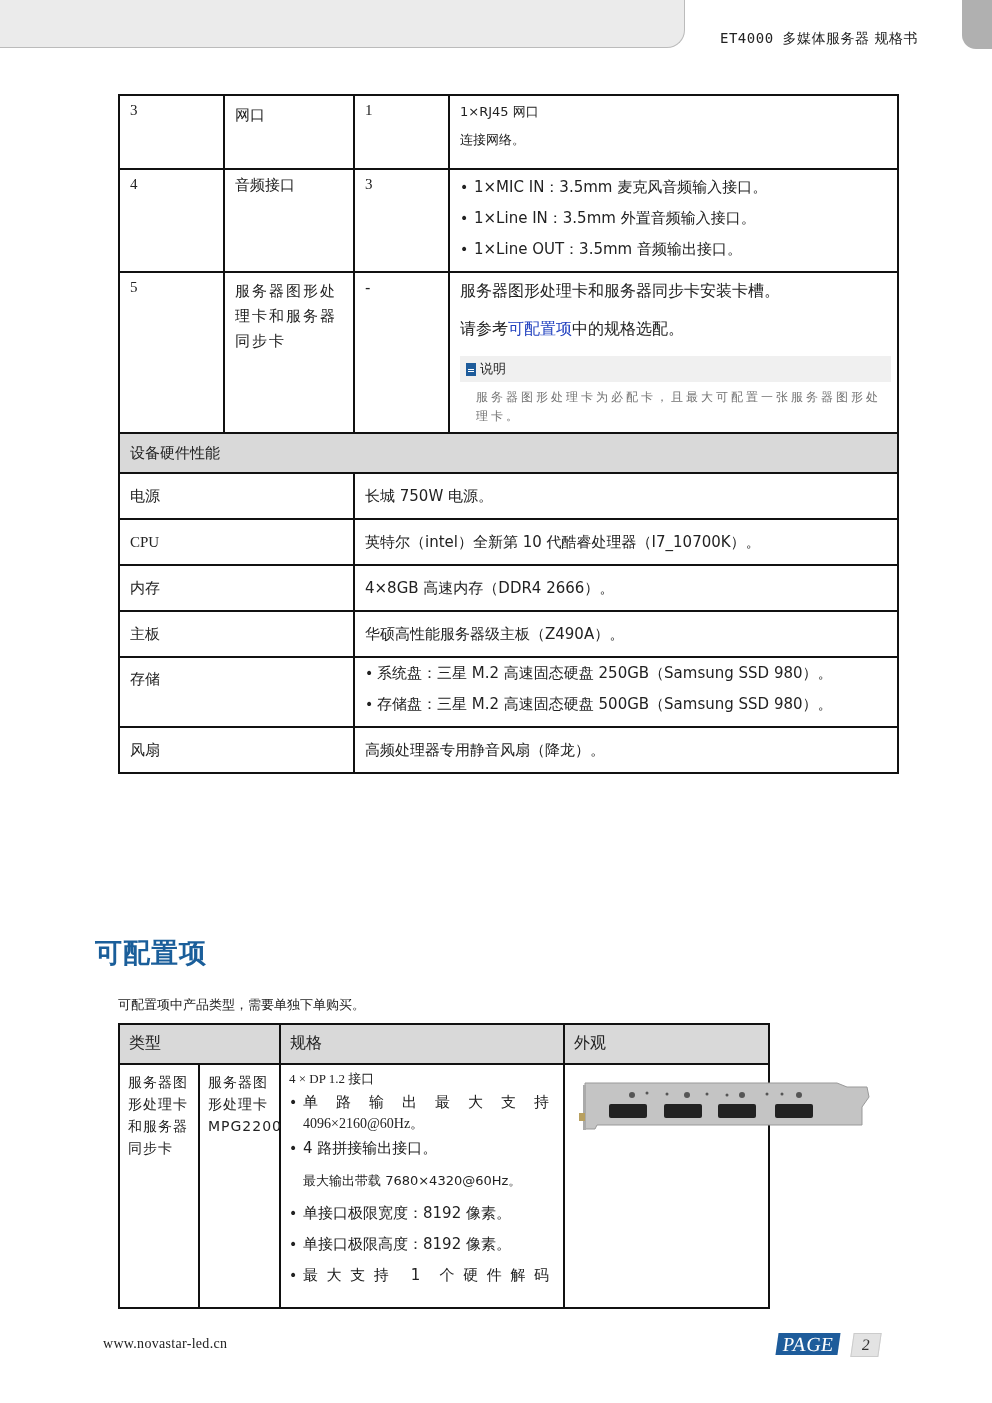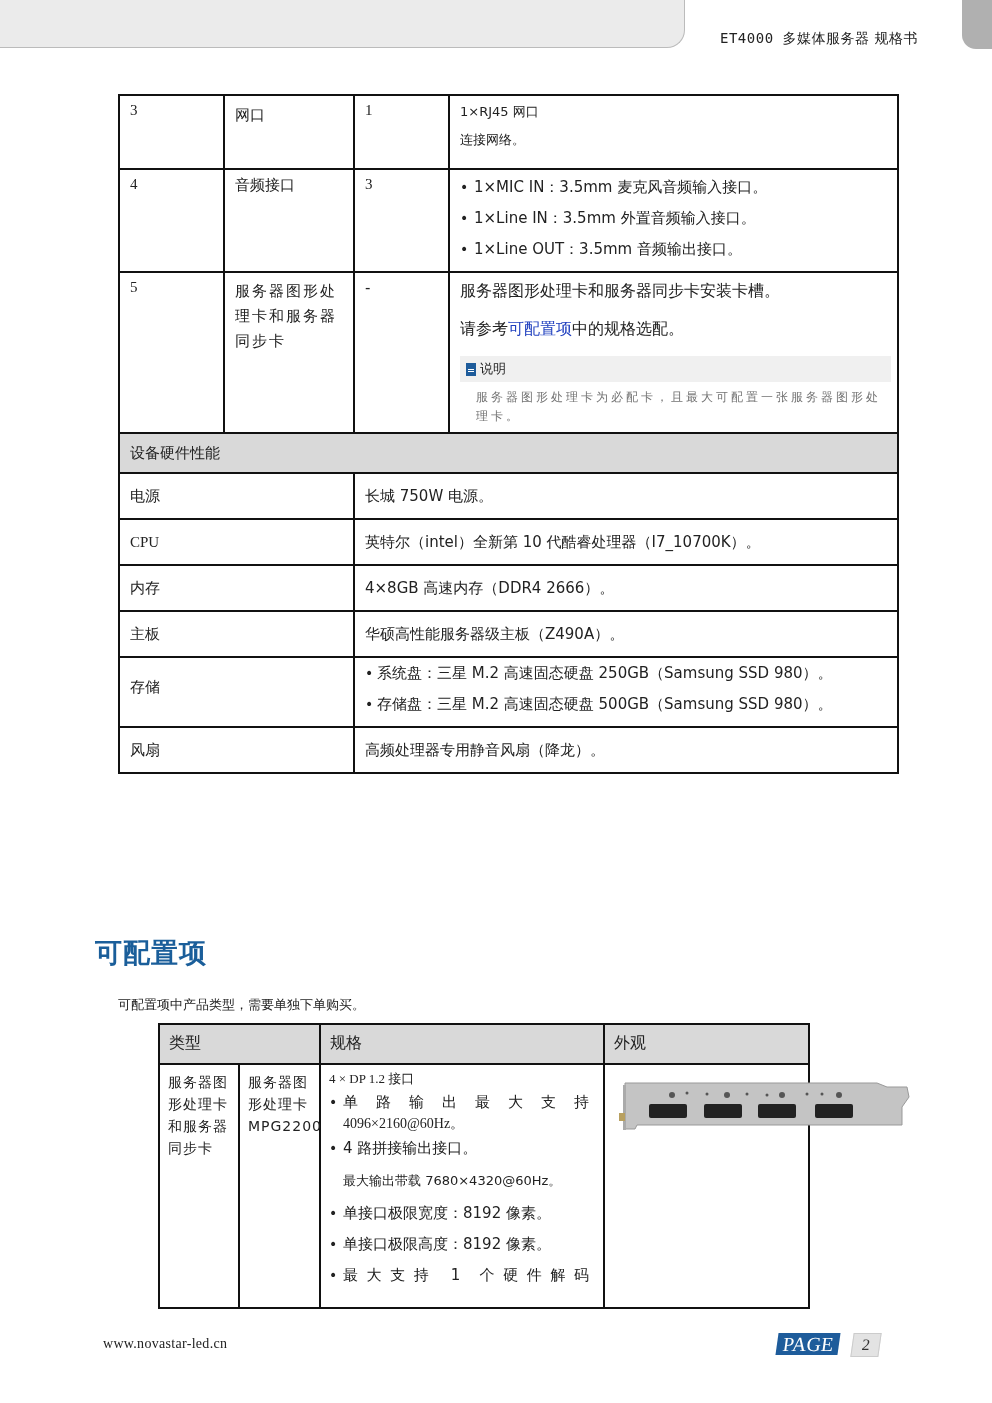--- a/index.html
+++ b/index.html
@@ -26,21 +26,21 @@
   .note-head { background:#f0f0f0; margin:15px -4px 0 0; padding:4px 6px; font-size:13px; display:flex; align-items:center; gap:2px; }
   .note-icon { width:10px; height:13px; background:#1e5c9b; position:relative; display:inline-block; margin-right:2px; }
   .note-icon::after { content:""; position:absolute; left:2px; top:6px; width:6px; height:1px; background:#fff; box-shadow:0 2px 0 #fff; }
   .note-body { font-size:12px; letter-spacing:3px; line-height:19px; padding:6px 6px 0 16px; color:#737373; font-family:"DejaVu Serif", serif; }
   .section-row td { background:#d9d9d9; font-size:16px; }
   .kv td { height:32px; vertical-align:middle; }
 
   .sec-title { position:absolute; left:95px; top:935px; font-size:27px; font-weight:bold; color:#1a5e9a; letter-spacing:1px; }
   .sec-desc { position:absolute; left:118px; top:996px; font-size:13px; color:#222; }
 
-  #t2 { left:118px; top:1023px; width:652px;margin-left:40px; }
+  #t2 { left:118px; top:1023px; width:652px; }
   #t2 th { background:#d9d9d9; font-size:16px; padding:8px 9px; height:22px; }
   #t2 td { font-size:14px; padding:6px 8px; }
   .type-cell { line-height:22px; letter-spacing:1px; }
   .just { text-align:justify; text-align-last:justify; }
   .card-wrap { padding:6px 0 0 4px; }
 
   .footer-url { position:absolute; left:103px; top:1336px; font-size:14px; font-family:"Liberation Serif", serif; letter-spacing:0.3px; }
   .page-badge { position:absolute; left:777px; top:1333px; background:#1e5c9b; color:#fff; font-family:"Liberation Serif", serif;
                 font-size:20px; padding:0 6px; line-height:22px; transform:skewX(-8deg); }
   .page-num { position:absolute; left:852px; top:1333px; width:26px; height:22px; background:#e3e3e3; border:1px solid #ccc;
@@ -114,21 +114,21 @@
   </tr>
   <tr class="kv" style="height:44px">
     <td colspan="2">内存</td>
     <td colspan="2">4×8GB 高速内存（DDR4 2666）。</td>
   </tr>
   <tr class="kv" style="height:44px">
     <td colspan="2">主板</td>
     <td colspan="2">华硕高性能服务器级主板（Z490A）。</td>
   </tr>
   <tr style="height:70px">
-    <td colspan="2" style="padding-top:20px">存储</td>
+    <td colspan="2" style="padding-top:12px">存储</td>
     <td colspan="2" style="padding-top:0">
       <ul class="bl">
         <li style="padding-left:12px">系统盘：三星 M.2 高速固态硬盘 250GB（Samsung SSD 980）。</li>
         <li style="padding-left:12px">存储盘：三星 M.2 高速固态硬盘 500GB（Samsung SSD 980）。</li>
       </ul>
     </td>
   </tr>
   <tr class="kv" style="height:44px">
     <td colspan="2">风扇</td>
     <td colspan="2">高频处理器专用静音风扇（降龙）。</td>

